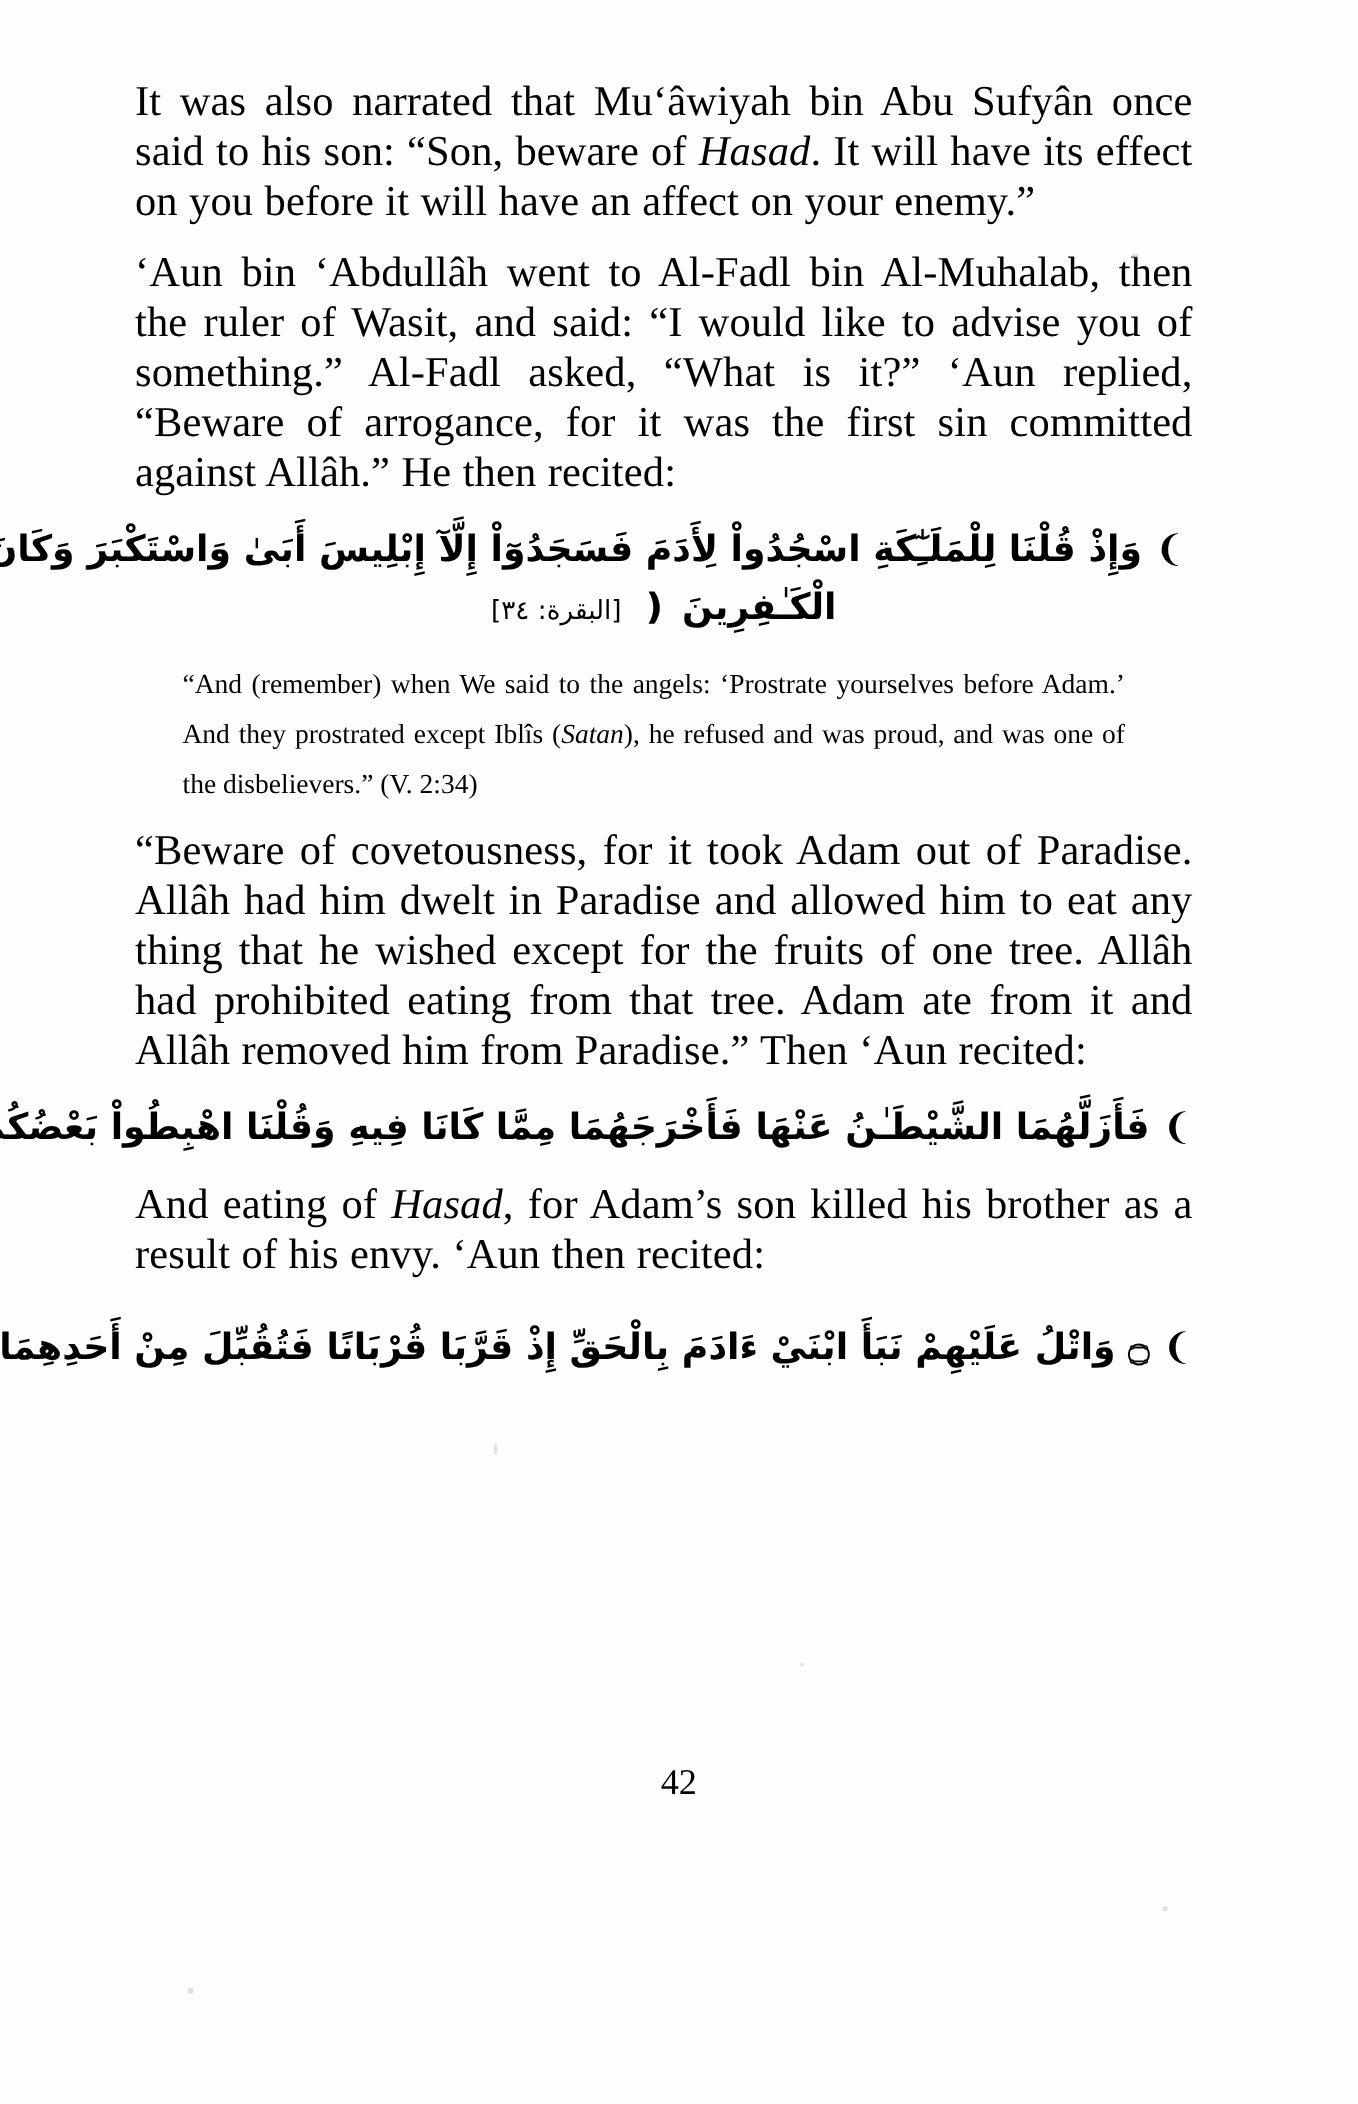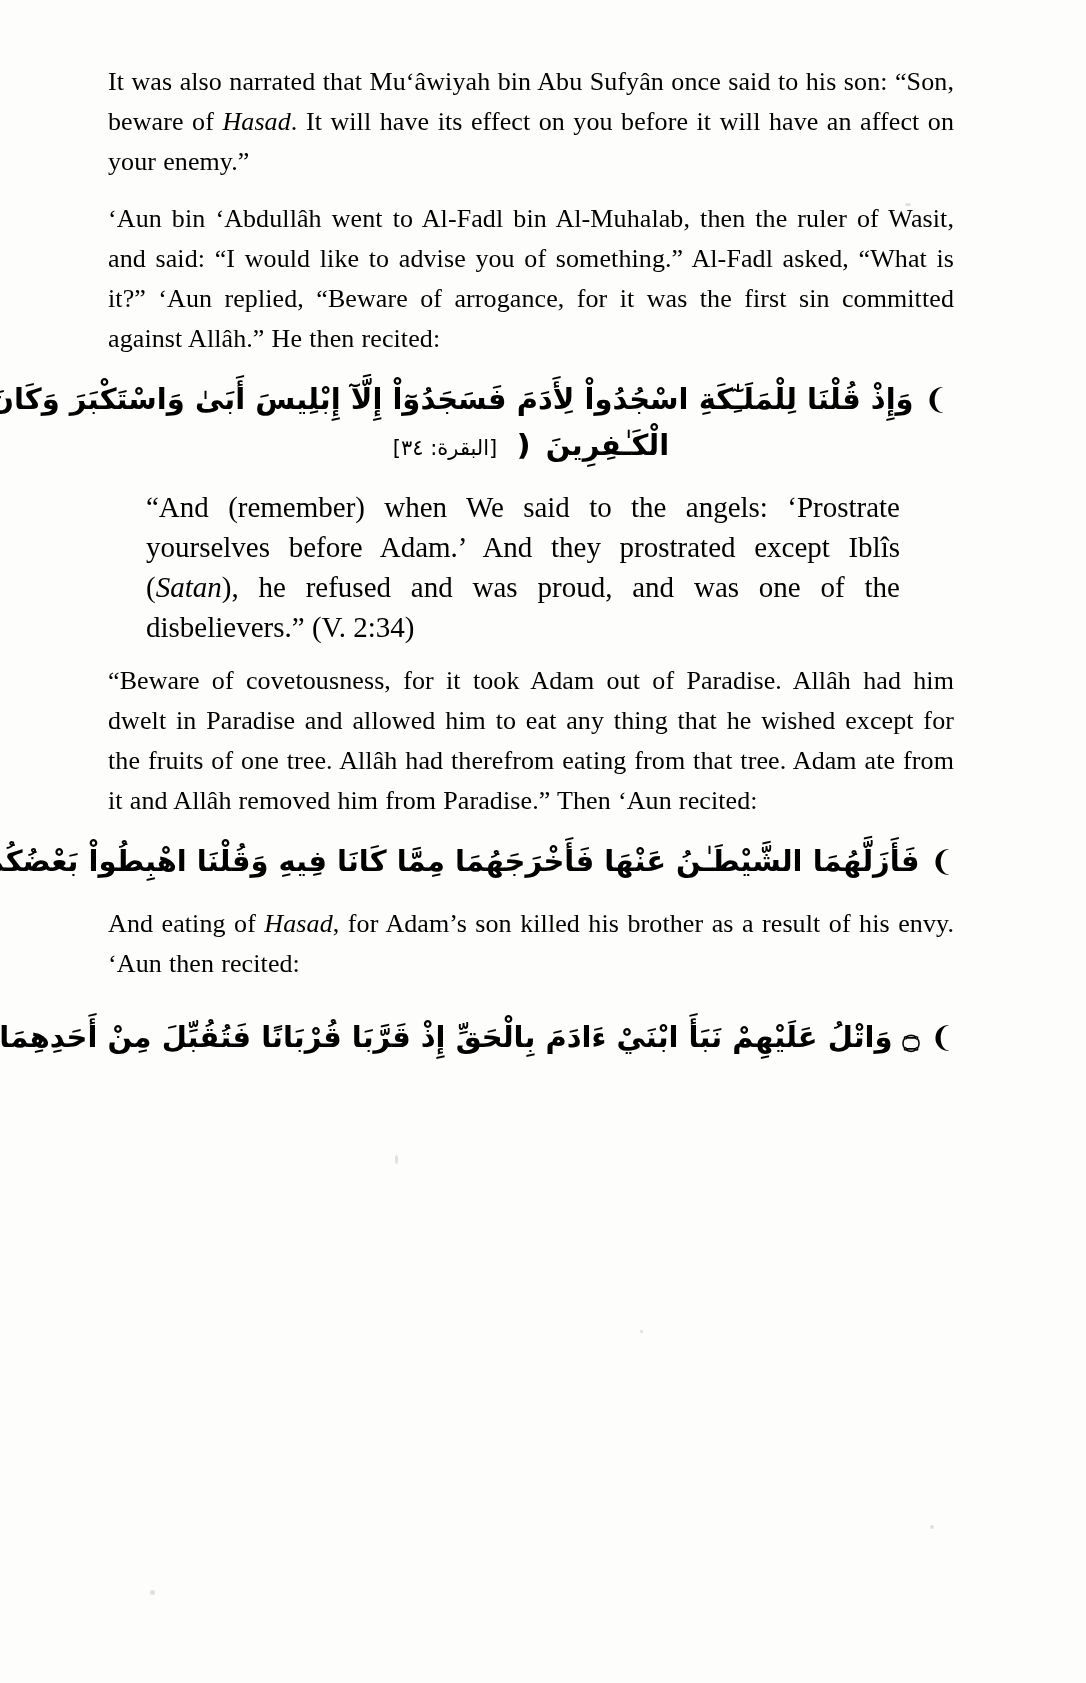--- a/index.html
+++ b/index.html
@@ -27,37 +27,37 @@
   .content {
     position: absolute;
     left: 108px;
     top: 62px;
     width: 846px;
   }
 
   
   p.para {
     margin: 0 0 17px 0;
-    font-size: 26px;
+    font-size: 34px;
     line-height: 40px;
     text-align: justify;
     text-align-last: left;
     letter-spacing: 0.1px;
     word-spacing: 0.5px;
     text-rendering: optimizeLegibility;
   }
 
   
   p.trans {
     margin: 0 0 14px 0;
     padding-left: 38px;
     padding-right: 8px;
     width: 800px;
     box-sizing: border-box;
-    font-size: 29px;
+    font-size: 22px;
     line-height: 40px;
     text-align: justify;
     text-align-last: left;
   }
 
   em.it {
     font-style: italic;
   }
 
   
@@ -135,21 +135,21 @@
       <div class="ayah-line l1">❩ وَإِذْ قُلْنَا لِلْمَلَـِٰٓكَةِ اسْجُدُواْ لِأَدَمَ فَسَجَدُوٓاْ إِلَّآ إِبْلِيسَ أَبَىٰ وَاسْتَكْبَرَ وَكَانَ مِنَ</div>
       <div class="ayah-line l2">
         <span>الْكَـٰفِرِينَ ❪</span><span class="ayah-ref">[البقرة: ٣٤]</span>
       </div>
     </div>
 
     <div class="spacer-a"></div>
 
     <p class="trans"><span>“And (remember) when We  said to the angels: ‘Prostrate yourselves  before Adam.’ And they prostrated except Iblîs (</span><em class="it">Satan</em><span>), he refused and was proud, and  was one of the disbelievers.” (V. 2:34)</span></p>
 
-    <p class="para">“Beware   of covetousness, for it took Adam out of Paradise. Allâh had him dwelt in Paradise and allowed him to eat any thing that he wished except for the fruits of one tree. Allâh had therefrom eating from that tree. Adam ate from it and Allâh removed him from Paradise.” Then ‘Aun recited:</p>
+    <p class="para">“Beware   of covetousness, for it took Adam out of Paradise. Allâh had him dwelt in Paradise and allowed him to eat any thing that he wished except for the fruits of one tree. Allâh had prohibited eating from that tree. Adam ate from it and Allâh removed him from Paradise.” Then ‘Aun recited:</p>
 
     <div class="ayah-block b2">
       <div class="ayah-line l1">❩ فَأَزَلَّهُمَا الشَّيْطَـٰنُ عَنْهَا فَأَخْرَجَهُمَا مِمَّا كَانَا فِيهِ وَقُلْنَا اهْبِطُواْ بَعْضُكُمْ لِبَعْضٍ عَدُوٌّ</div>
     </div>
 
     <div class="spacer-b"></div>
 
 
     <p class="para"><span>And eating of </span><em class="it">Hasad</em><span>, for Adam’s son killed his brother as a result of his envy. ‘Aun then recited:</span></p>
 
@@ -158,13 +158,14 @@
     </div>
 
   </div>
 
   <div class="speck" style="left:640px;top:1330px;width:3px;height:3px;"></div>
   <div class="speck" style="left:395px;top:1155px;width:3px;height:9px;"></div>
   <div class="speck" style="left:930px;top:1525px;width:4px;height:4px;"></div>
   <div class="speck" style="left:150px;top:1590px;width:5px;height:5px;"></div>
   <div class="speck" style="left:905px;top:203px;width:6px;height:3px;"></div>
 
+  <div class="page-number">42</div>
 </div>
 
 </body></html>

